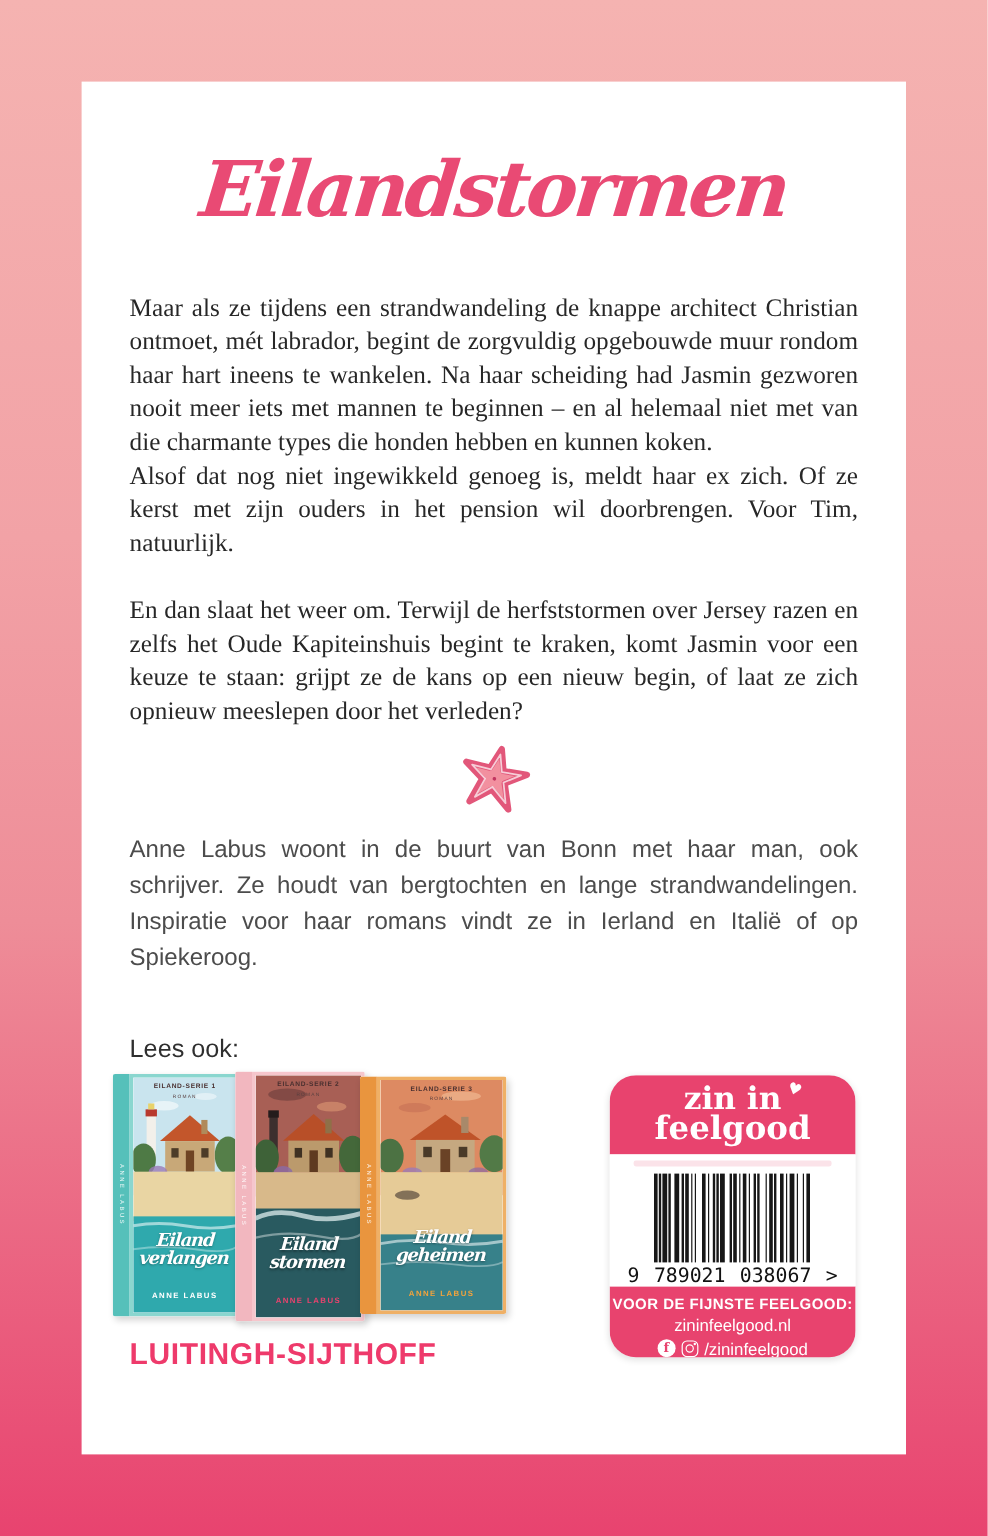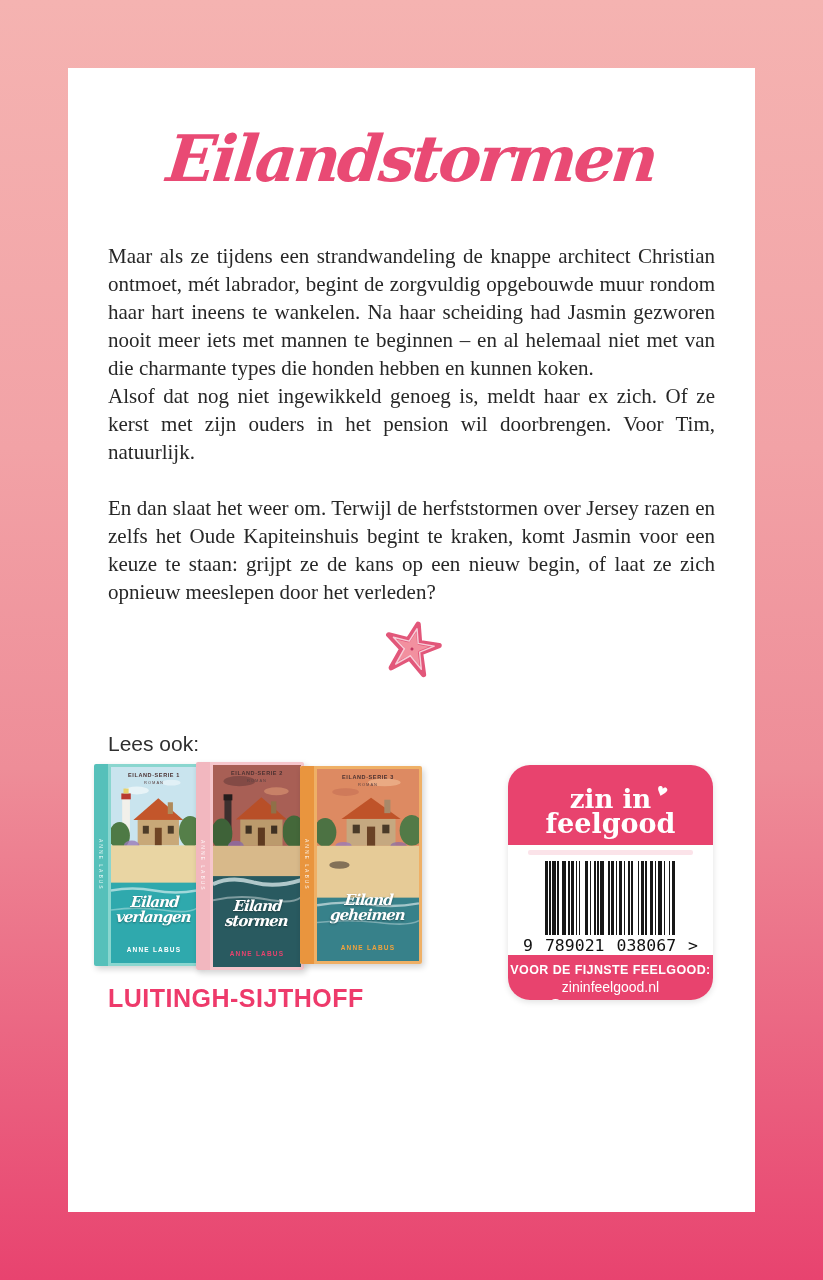--- a/index.html
+++ b/index.html
@@ -78,21 +78,21 @@
     font-family:"Liberation Sans", sans-serif; font-weight:700; font-size:25px;
     letter-spacing:.5px; color:#ee3a6b;
   }
   
   .badge {
     position:absolute; top:33px; right:2px; width:205px; height:235px;
     border-radius:22px; overflow:hidden; background:#fff;
     box-shadow:0 2px 6px rgba(0,0,0,.12); display:flex; flex-direction:column;
   }
   .badge-head {
-    background:#e8436e; color:#fff; text-align:center; padding:23px 0 8px 0;
+    background:#e8436e; color:#fff; text-align:center; padding:9px 0 8px 0;
     font-family:"DejaVu Serif", serif; font-weight:700; line-height:.92;
   }
   .badge-head .l1 { font-size:26px; position:relative; display:inline-block; }
   .badge-head .heart {
     position:absolute; right:-16px; top:-2px; font-size:13px; transform:rotate(18deg);
     font-family:"DejaVu Sans", sans-serif;
   }
   .badge-head .l2 { font-size:27px; }
   .badge-mid { flex:1; background:#fff; position:relative; padding:12px 14px 0 14px; }
   .tagline-ghost { height:5px; margin:-7px 6px 6px 6px; background:#f7ccd7; opacity:.55; border-radius:2px; }
@@ -143,20 +143,21 @@
   <div class="starfish-wrap">
     <span>
       <svg width="58" height="58" viewBox="0 0 100 100" style="transform:rotate(14deg)">
         <path d="M50 6 L60 36 L94 33 L66 53 L80 88 L50 66 L23 90 L33 54 L5 36 L40 36 Z" fill="#f2909f" stroke="#e2577a" stroke-width="9" stroke-linejoin="round"></path>
         <path d="M50 14 L58 38 L86 36 L64 52 L74 80 L50 62 L29 82 L37 53 L14 38 L42 38 Z" fill="none" stroke="#ffffff" stroke-width="2.5" stroke-linejoin="round" opacity=".7"></path>
         <circle cx="50" cy="50" r="2.6" fill="#c23560"></circle>
       </svg>
     </span>
   </div>
 
+  <p class="bio">Anne Labus woont in de buurt van Bonn met haar man, ook schrijver. Ze houdt van bergtochten en lange strandwandelingen. Inspiratie voor haar romans vindt ze in Ierland en Italië of op Spiekeroog.</p>
 
   <div class="bottom">
     <div class="lees-ook">Lees ook:</div>
 
     <div class="books">
 
       <div class="book book-1" style="--spine: #56c0ba; --frame: #8ad6cf; --sky: #c9e4ee; --sea: #2fa9ad; --sand: #e9d5a3; --author: #ffffff;">
         <div class="spine">
           <span>ANNE LABUS</span>
         </div>

